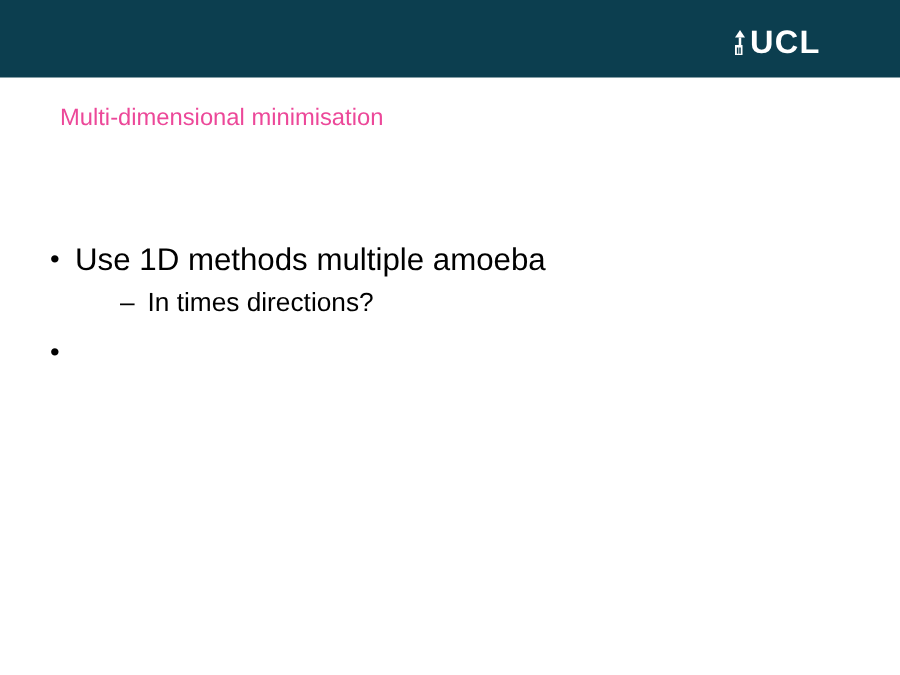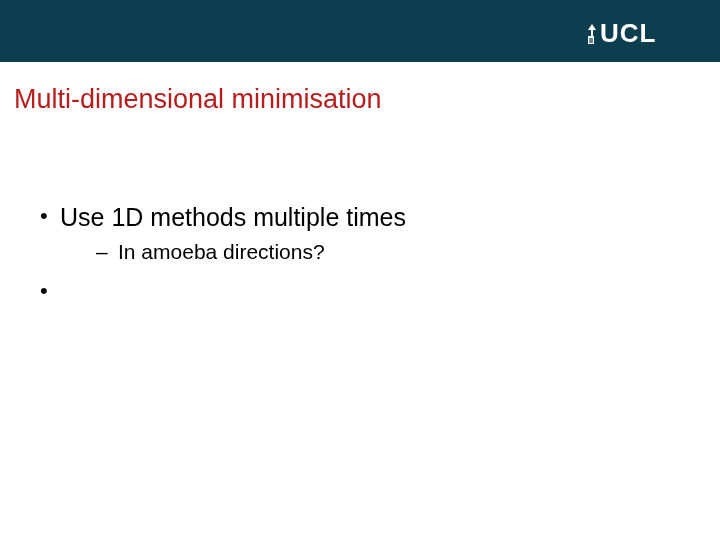--- a/index.html
+++ b/index.html
@@ -19,23 +19,23 @@
   }
   .logo {
     position: absolute;
     right: 22px;
     top: 16px;
     display: flex;
     align-items: flex-start;
   }
   .logo svg { display: block; }
   .title {
-    font-size: 27px;
-    color: #b91c1c;
-    padding: 22px 0 0 14px;
+    font-size: 19px;
+    color: #ec4899;
+    padding: 22px 0 0 48px;
     letter-spacing: 0;
   }
   .content {
     padding: 88px 0 0 32px;
   }
   ul.bullets {
     list-style: none;
     margin: 0;
     padding: 0;
   }
@@ -88,23 +88,23 @@
       </g>
     </svg>
   </div>
 </div>
 
 <div class="title">Multi-dimensional minimisation</div>
 
 <div class="content">
   <ul class="bullets">
     <li>
-      <span>Use 1D methods multiple times</span>
+      <span>Use 1D methods multiple amoeba</span>
       <ul class="sub">
         <li>
-          <span>In amoeba directions?</span>
+          <span>In times directions?</span>
         </li>
       </ul>
     </li>
     <li>
     </li>
   </ul>
 </div>
 
 </body></html>

